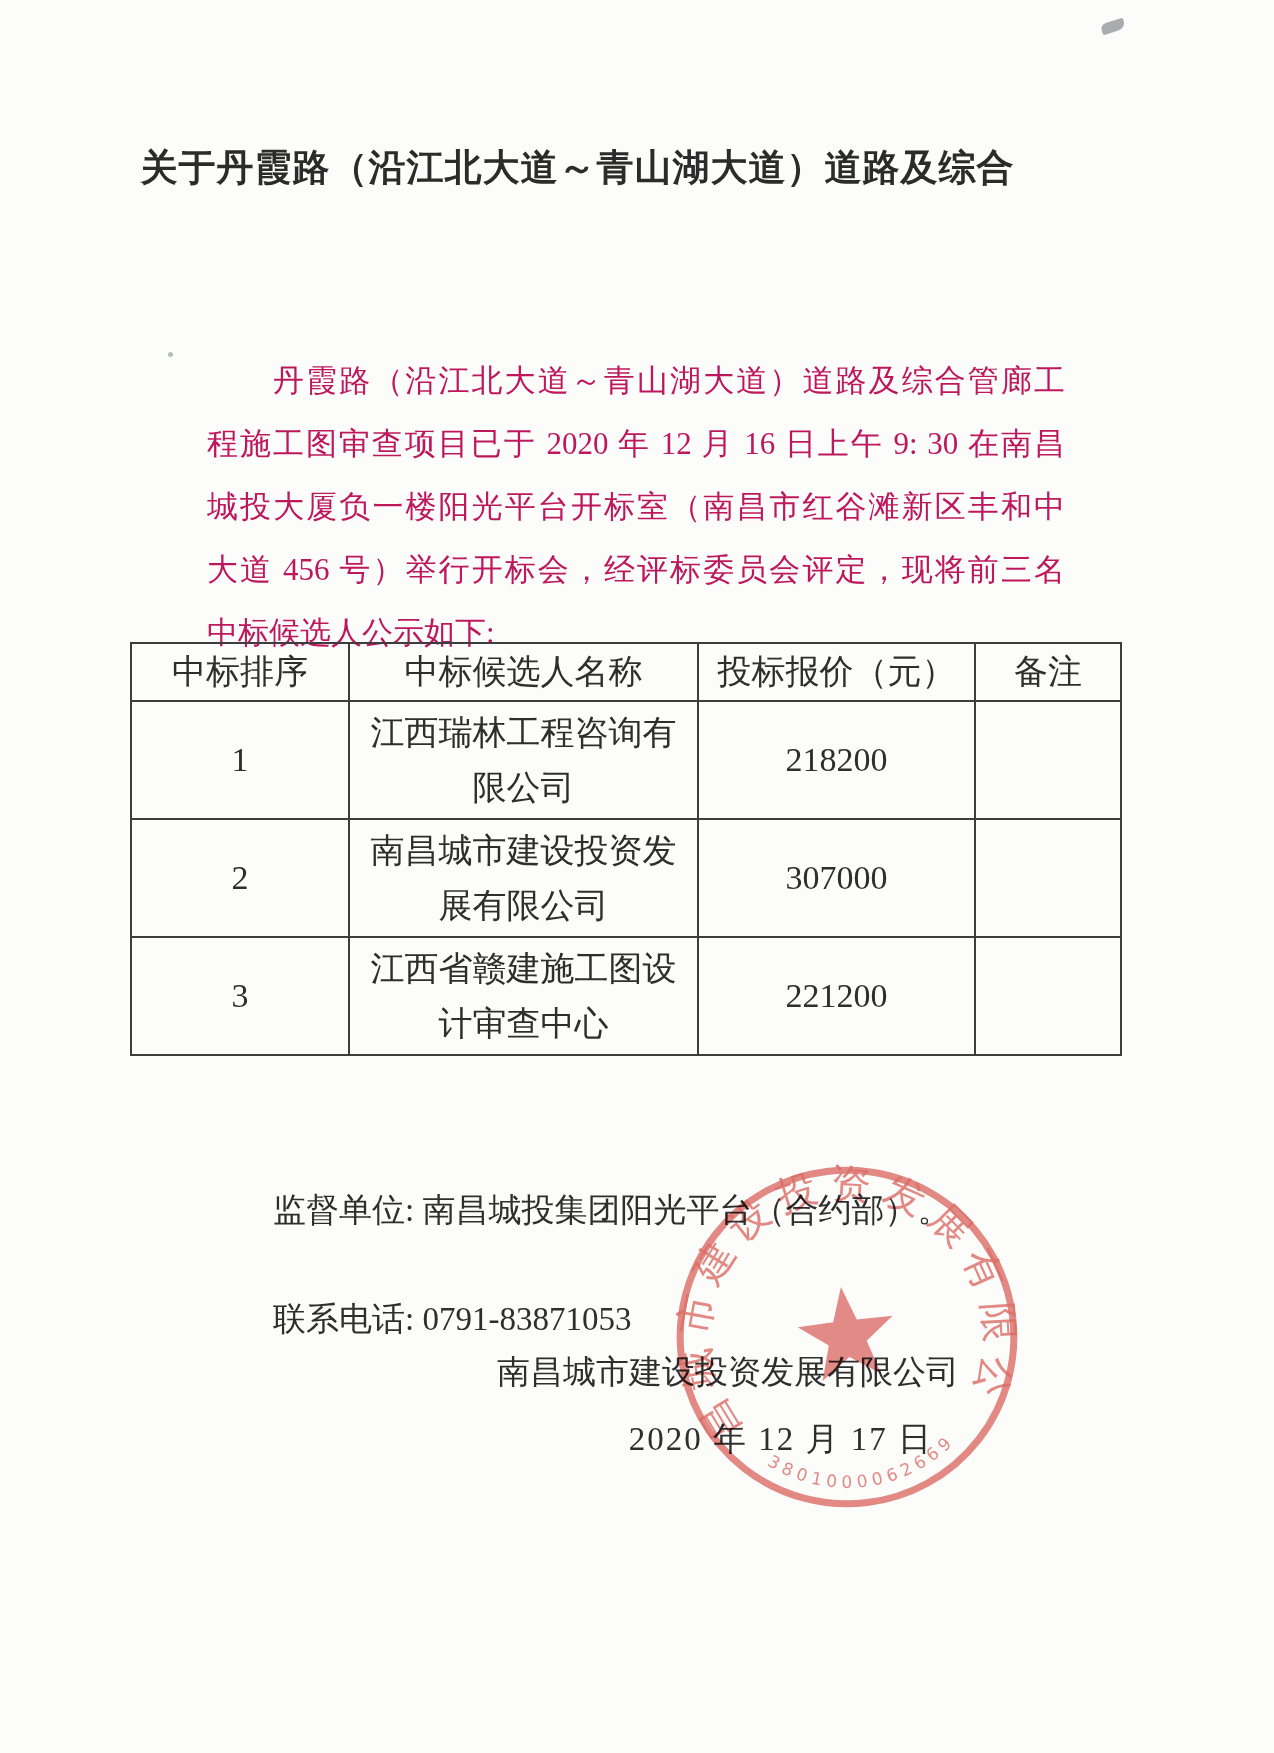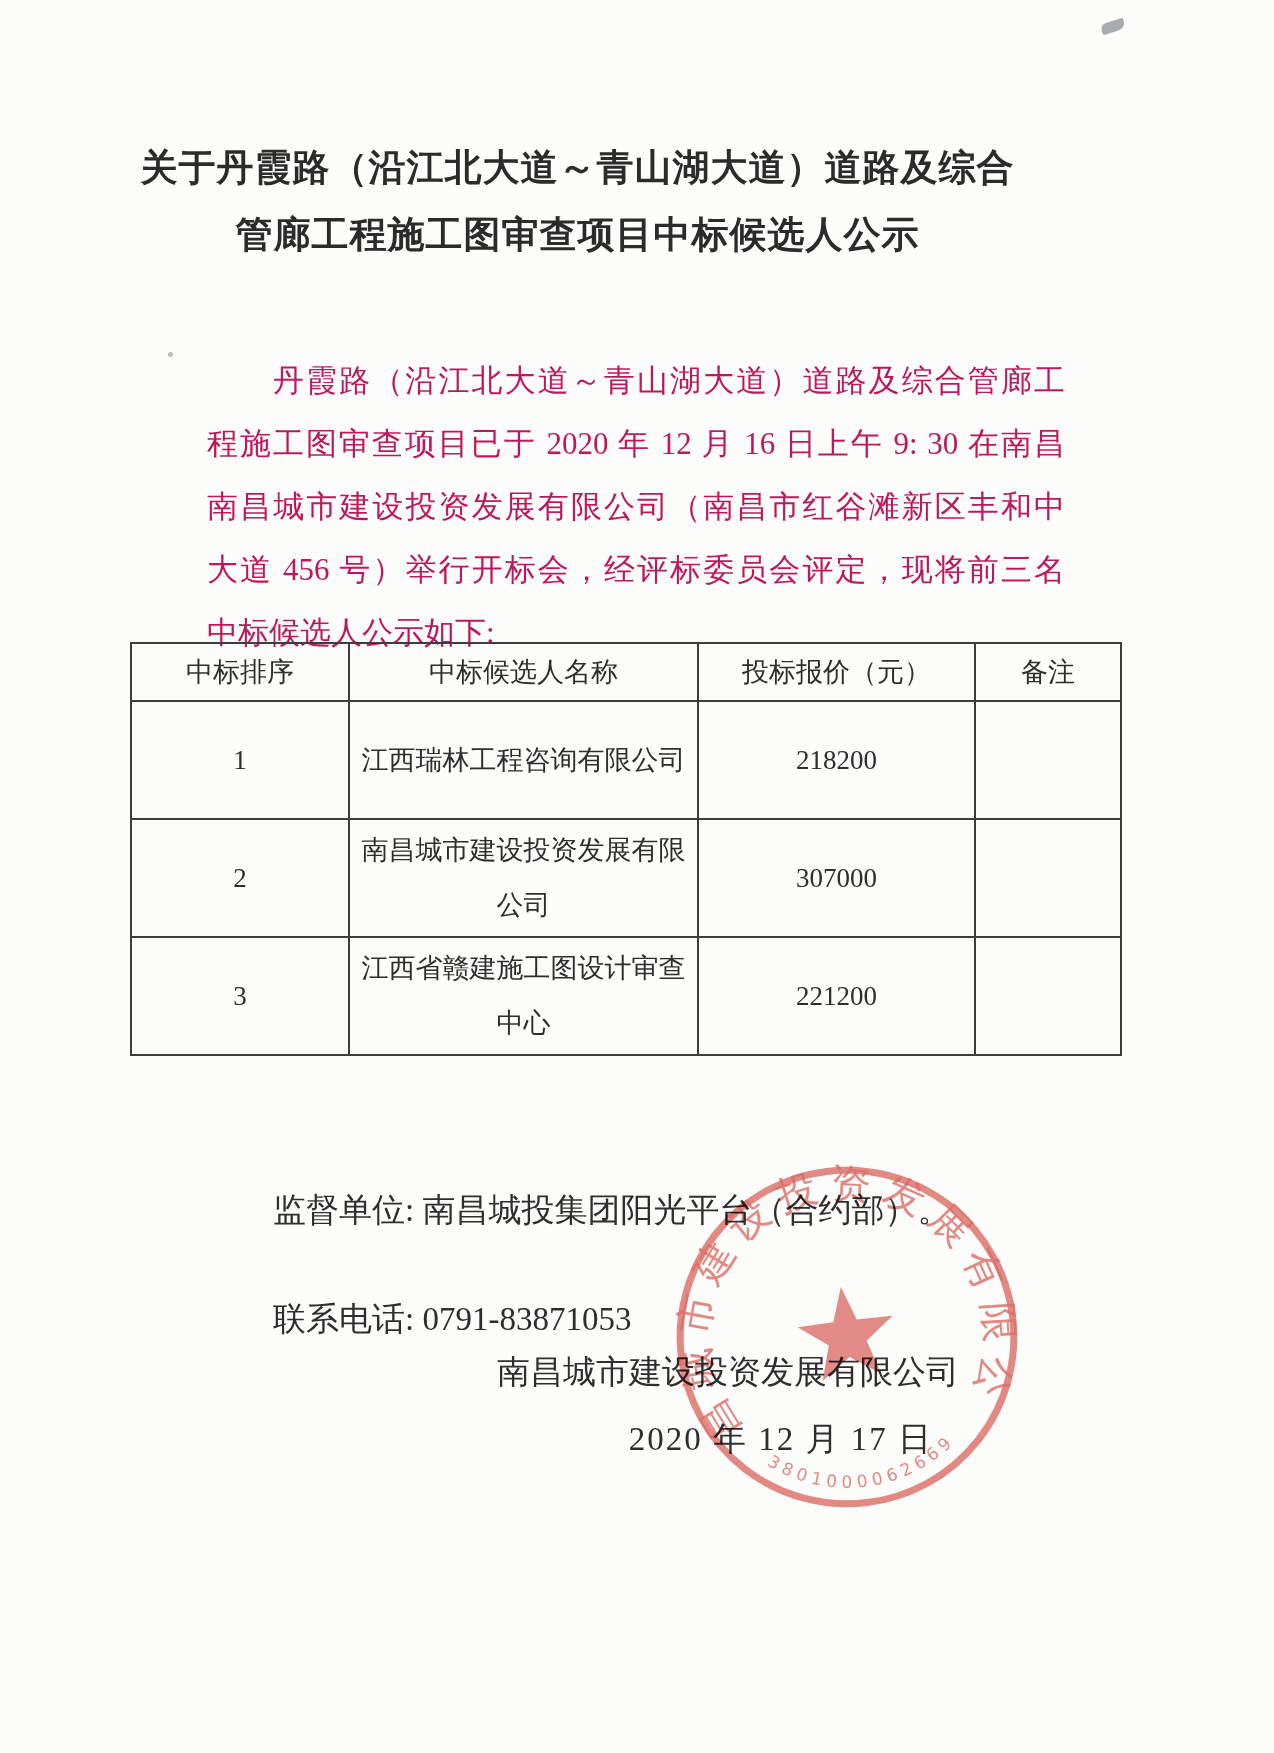--- a/index.html
+++ b/index.html
@@ -53,21 +53,21 @@
   .para2 { top: 1063px; }
   .bline { height: 63px; overflow: hidden; white-space: nowrap; }
   .jline { text-align: justify; text-align-last: justify; white-space: normal; }
   .indent { text-indent: 66px; }
   table.bid {
     position: absolute;
     left: 130px; top: 642px;
     width: 990px;
     border-collapse: collapse;
     table-layout: fixed;
-    font-size: 27px;
+    font-size: 34px;
     color: #2e2e2e;
   }
   table.bid col.c1 { width: 218px; }
   table.bid col.c2 { width: 349px; }
   table.bid col.c3 { width: 277px; }
   table.bid col.c4 { width: 146px; }
   table.bid th, table.bid td {
     border: 2px solid #3d3d3d;
     text-align: center;
     vertical-align: middle;
@@ -107,27 +107,26 @@
 </head>
 <body>
 
 <div class="page">
 
   <div class="speck"></div>
   <div class="speck2"></div>
 
   <div class="title">
     <div>关于丹霞路（沿江北大道～青山湖大道）道路及综合</div>
-    <div>管廊工程施工图审查项目中标候选人公示</div>
   </div>
 
   <div class="para para1">
     <div class="bline jline indent">丹霞路（沿江北大道～青山湖大道）道路及综合管廊工</div>
     <div class="bline jline">程施工图审查项目已于 2020 年 12 月 16 日上午 9: 30 在南昌</div>
-    <div class="bline jline">南昌城市建设投资发展有限公司（南昌市红谷滩新区丰和中</div>
+    <div class="bline jline">城投大厦负一楼阳光平台开标室（南昌市红谷滩新区丰和中</div>
     <div class="bline jline">大道 456 号）举行开标会，经评标委员会评定，现将前三名</div>
     <div class="bline">中标候选人公示如下:</div>
   </div>
 
   <table class="bid">
     <colgroup>
         <col class="c1">
         <col class="c2">
         <col class="c3">
         <col class="c4">

